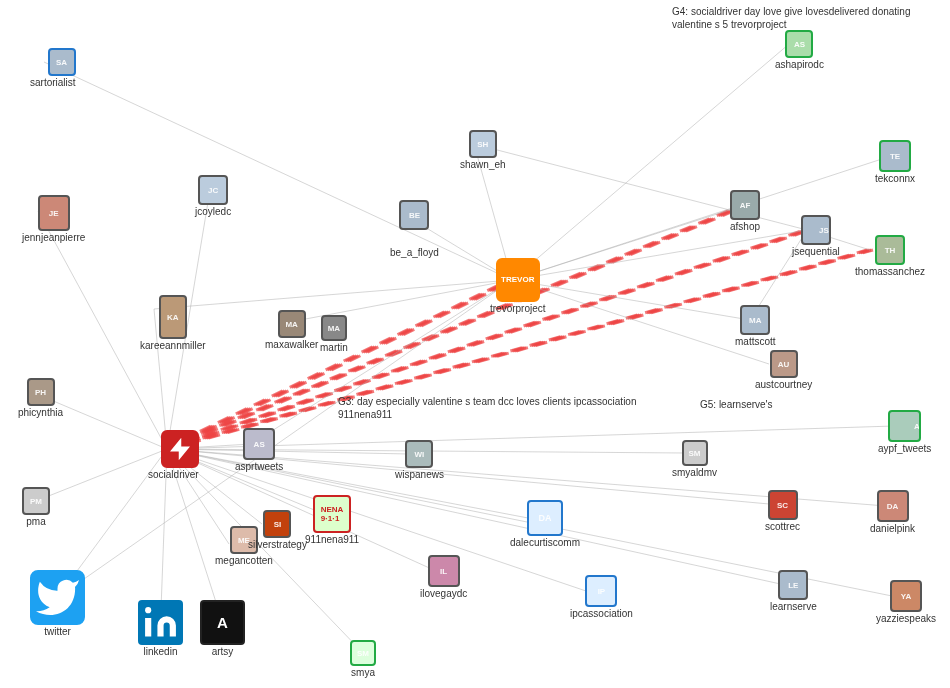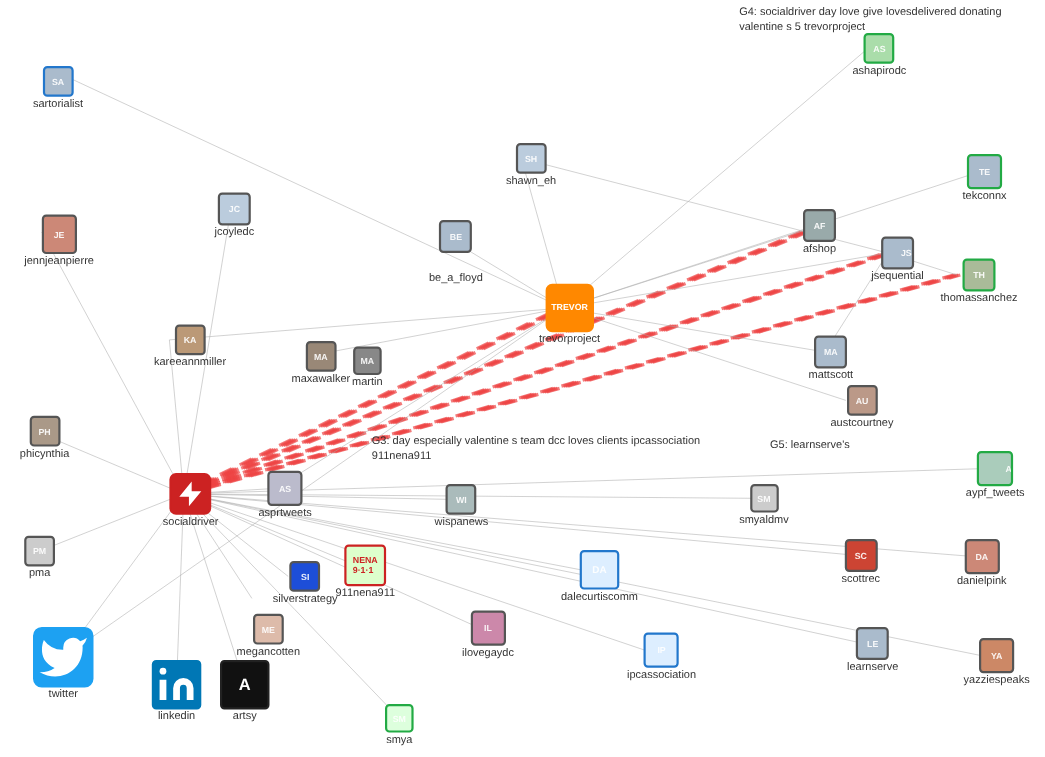--- a/index.html
+++ b/index.html
@@ -114,21 +114,21 @@
       <line x1="891" y1="156" x2="512" y2="280" stroke="#aaaaaa" stroke-width="0.8" opacity="0.6"></line>
       <line x1="363" y1="653" x2="167" y2="449" stroke="#aaaaaa" stroke-width="0.8" opacity="0.6"></line>
       <line x1="44" y1="62" x2="512" y2="280" stroke="#aaaaaa" stroke-width="0.8" opacity="0.6"></line>
       <line x1="57.5" y1="597.5" x2="512" y2="280" stroke="#aaaaaa" stroke-width="0.8" opacity="0.6"></line>
       <line x1="160.5" y1="622.5" x2="167" y2="449" stroke="#aaaaaa" stroke-width="0.8" opacity="0.6"></line>
       <line x1="222.5" y1="622.5" x2="167" y2="449" stroke="#aaaaaa" stroke-width="0.8" opacity="0.6"></line>
     </svg>
     <div class="group-label" style="left: 338px; top: 395px;">G3: day especially valentine s team dcc loves clients ipcassociation 911nena911</div>
     <div class="group-label" style="left: 672px; top: 5px;">G4: socialdriver day love give lovesdelivered donating valentine s 5 trevorproject</div>
     <div class="group-label" style="left: 700px; top: 398px;">G5: learnserve's</div>
-    <div class="node-group" style="left: 30px; top: 60px;">
+    <div class="node-group" style="left: 30px; top: 48px; align-items: flex-end;">
       <div class="node-avatar" style="width: 28px; height: 28px; border-color: rgb(34, 119, 204); border-width: 2px; border-style: solid; background: rgb(170, 187, 204); border-radius: 4px;">
         <span style="font-size:8px;color:rgba(255,255,255,0.9);">SA</span>
       </div>
       <div class="node-label">sartorialist</div>
     </div>
     <div class="node-group" style="left: 22px; top: 195px;">
       <div class="node-avatar" style="width: 32px; height: 36px; border-color: rgb(85, 85, 85); border-width: 2px; border-style: solid; background: rgb(204, 136, 119); border-radius: 4px;">
         <span style="font-size:8px;color:rgba(255,255,255,0.9);">JE</span>
       </div>
       <div class="node-label">jennjeanpierre</div>
@@ -168,59 +168,59 @@
       </div>
       <div class="node-label">artsy</div>
     </div>
     <div class="node-group" style="left: 195px; top: 175px;">
       <div class="node-avatar" style="width: 30px; height: 30px; border-color: rgb(85, 85, 85); border-width: 2px; border-style: solid; background: rgb(187, 204, 221); border-radius: 4px;">
         <span style="font-size:8px;color:rgba(255,255,255,0.9);">JC</span>
       </div>
       <div class="node-label">jcoyledc</div>
     </div>
     <div class="node-group" style="left: 140px; top: 295px;">
-      <div class="node-avatar" style="width: 28px; height: 28px; border-color: rgb(85, 85, 85); border-width: 2px; border-style: solid; background: rgb(187, 153, 119); border-radius: 4px;">
+      <div class="node-avatar" style="width: 28px; height: 44px; border-color: rgb(85, 85, 85); border-width: 2px; border-style: solid; background: rgb(187, 153, 119); border-radius: 4px;">
         <span style="font-size:8px;color:rgba(255,255,255,0.9);">KA</span>
       </div>
       <div class="node-label">kareeannmiller</div>
     </div>
     <div class="node-group" style="left: 265px; top: 310px;">
       <div class="node-avatar" style="width: 28px; height: 28px; border-color: rgb(85, 85, 85); border-width: 2px; border-style: solid; background: rgb(153, 136, 119); border-radius: 4px;">
         <span style="font-size:8px;color:rgba(255,255,255,0.9);">MA</span>
       </div>
       <div class="node-label">maxawalker</div>
     </div>
     <div class="node-group" style="left: 320px; top: 315px;">
       <div class="node-avatar" style="width: 26px; height: 26px; border-color: rgb(85, 85, 85); border-width: 2px; border-style: solid; background: rgb(136, 136, 136); border-radius: 4px;">
         <span style="font-size:8px;color:rgba(255,255,255,0.9);">MA</span>
       </div>
       <div class="node-label">martin</div>
     </div>
-    <div class="node-group" style="left: 148px; top: 430px;">
+    <div class="node-group" style="left: 148px; top: 430px; align-items: flex-end;">
       <div class="node-avatar" style="width: 38px; height: 38px; border-color: rgb(204, 34, 34); border-width: 2px; border-style: solid; background: rgb(204, 34, 34); border-radius: 6px;">
         <svg viewBox="0 0 24 24" width="30" height="30" fill="white">
           <path d="M13 10V3L4 14h7v7l9-11h-7z"></path>
         </svg>
       </div>
       <div class="node-label">socialdriver</div>
     </div>
     <div class="node-group" style="left: 235px; top: 428px;">
       <div class="node-avatar" style="width: 32px; height: 32px; border-color: rgb(85, 85, 85); border-width: 2px; border-style: solid; background: rgb(187, 187, 204); border-radius: 4px;">
         <span style="font-size:8px;color:rgba(255,255,255,0.9);">AS</span>
       </div>
       <div class="node-label">asprtweets</div>
     </div>
-    <div class="node-group" style="left: 215px; top: 558px; justify-content: space-between;">
+    <div class="node-group" style="left: 215px; top: 526px; justify-content: space-between;">
       <div class="node-avatar" style="width: 28px; height: 28px; border-color: rgb(85, 85, 85); border-width: 2px; border-style: solid; background: rgb(221, 187, 170); border-radius: 4px;">
         <span style="font-size:8px;color:rgba(255,255,255,0.9);">ME</span>
       </div>
       <div class="node-label">megancotten</div>
     </div>
     <div class="node-group" style="left: 248px; top: 510px;">
-      <div class="node-avatar" style="width: 28px; height: 28px; border-color: rgb(85, 85, 85); border-width: 2px; border-style: solid; background: #1d4ed8; border-radius: 4px;">
+      <div class="node-avatar" style="width: 28px; height: 28px; border-color: rgb(85, 85, 85); border-width: 2px; border-style: solid; background: #c2410c; border-radius: 4px;">
         <span style="font-size:8px;color:rgba(255,255,255,0.9);">SI</span>
       </div>
       <div class="node-label">silverstrategy</div>
     </div>
     <div class="node-group" style="left: 305px; top: 495px;">
       <div class="node-avatar" style="width: 38px; height: 38px; border-color: rgb(204, 34, 34); border-width: 2px; border-style: solid; background: rgb(221, 255, 204); border-radius: 4px;">
         <span style="color:#cc2222;font-size:8px;font-weight:bold;">NENA<br>9·1·1</span>
       </div>
       <div class="node-label">911nena911</div>
     </div>

